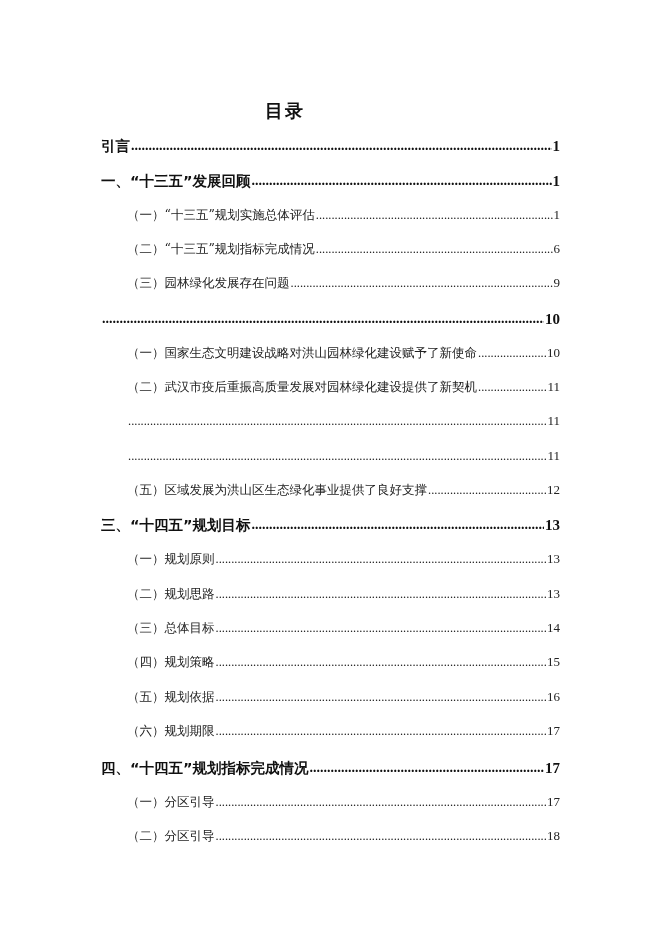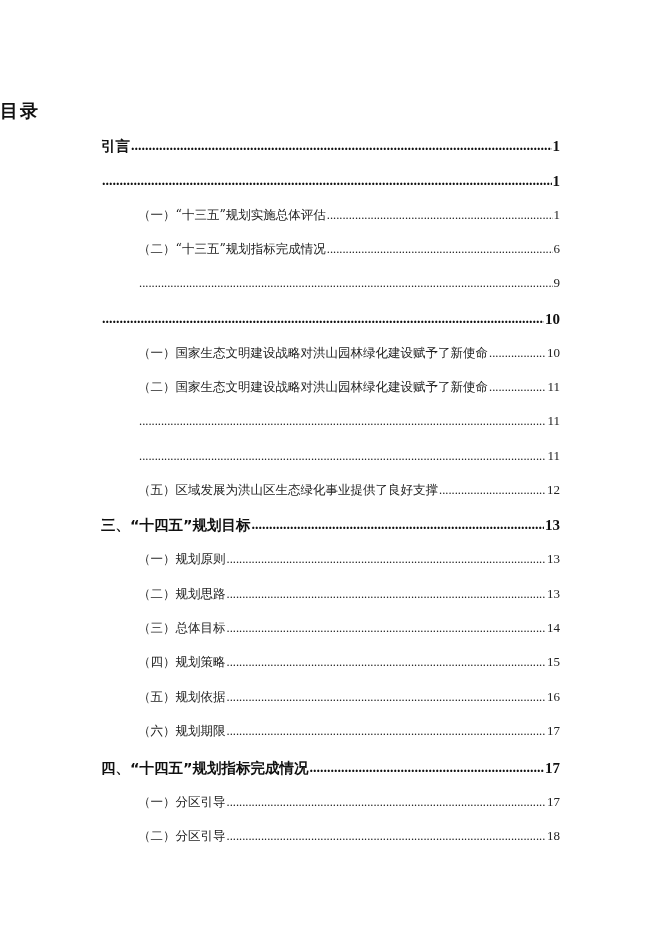--- a/index.html
+++ b/index.html
@@ -19,21 +19,21 @@
       position: absolute;
       left: 0; top: 0;
       width: 662px; height: 936px;
       background: #ffffff;
     }
     .toc-title {
       position: absolute;
       top: 98px;
       left: 0;
       width: 570px;
-      text-align: left;
+      text-align: center;
       font-family: "DejaVu Sans", "Liberation Sans", sans-serif;
       font-weight: bold;
       font-size: 18px;
       letter-spacing: 2px;
       line-height: 26px;
     }
     .toc-list {
       position: absolute;
       top: 0;
       left: 0;
@@ -52,21 +52,20 @@
       left: 101px;
       font-family: "DejaVu Sans", "Liberation Sans", sans-serif;
       font-weight: bold;
       font-size: 14.5px;
     }
     .toc-entry.level-2 {
       left: 127px;
       font-family: "DejaVu Serif", "Liberation Serif", serif;
       font-size: 12.5px;
       color: #222222;
-      margin-left: 11px;
     }
     .toc-label {
       flex: 0 0 auto;
     }
     .toc-leader {
       flex: 1 1 auto;
       overflow: hidden;
       margin: 0 1px;
       position: relative;
       height: 100%;
@@ -110,54 +109,56 @@
 
   <div class="toc-list">
 
     <div class="toc-entry level-1" style="top:135px">
       <span class="toc-label">引言</span>
       <span class="toc-leader"></span>
       <span class="toc-page">1</span>
     </div>
 
     <div class="toc-entry level-1" style="top:170px">
+      <span class="toc-label">一、“十三五”发展回顾</span>
       <span class="toc-leader"></span>
       <span class="toc-page">1</span>
     </div>
 
     <div class="toc-entry level-2" style="top:204px">
       <span class="toc-label">（一）“十三五”规划实施总体评估</span>
       <span class="toc-leader"></span>
       <span class="toc-page">1</span>
     </div>
 
     <div class="toc-entry level-2" style="top:238px">
       <span class="toc-label">（二）“十三五”规划指标完成情况</span>
       <span class="toc-leader"></span>
       <span class="toc-page">6</span>
     </div>
 
     <div class="toc-entry level-2" style="top:272px">
+      <span class="toc-label">（三）园林绿化发展存在问题</span>
       <span class="toc-leader"></span>
       <span class="toc-page">9</span>
     </div>
 
     <div class="toc-entry level-1" style="top:308px">
       <span class="toc-leader"></span>
       <span class="toc-page">10</span>
     </div>
 
     <div class="toc-entry level-2" style="top:342px">
       <span class="toc-label">（一）国家生态文明建设战略对洪山园林绿化建设赋予了新使命</span>
       <span class="toc-leader"></span>
       <span class="toc-page">10</span>
     </div>
 
     <div class="toc-entry level-2" style="top:376px">
-      <span class="toc-label">（二）国家生态文明建设战略对洪山园林绿化建设赋予了新使命</span>
+      <span class="toc-label">（二）武汉市疫后重振高质量发展对园林绿化建设提供了新契机</span>
       <span class="toc-leader"></span>
       <span class="toc-page">11</span>
     </div>
 
     <div class="toc-entry level-2" style="top:410px">
       <span class="toc-leader"></span>
       <span class="toc-page">11</span>
     </div>
 
     <div class="toc-entry level-2" style="top:445px">

